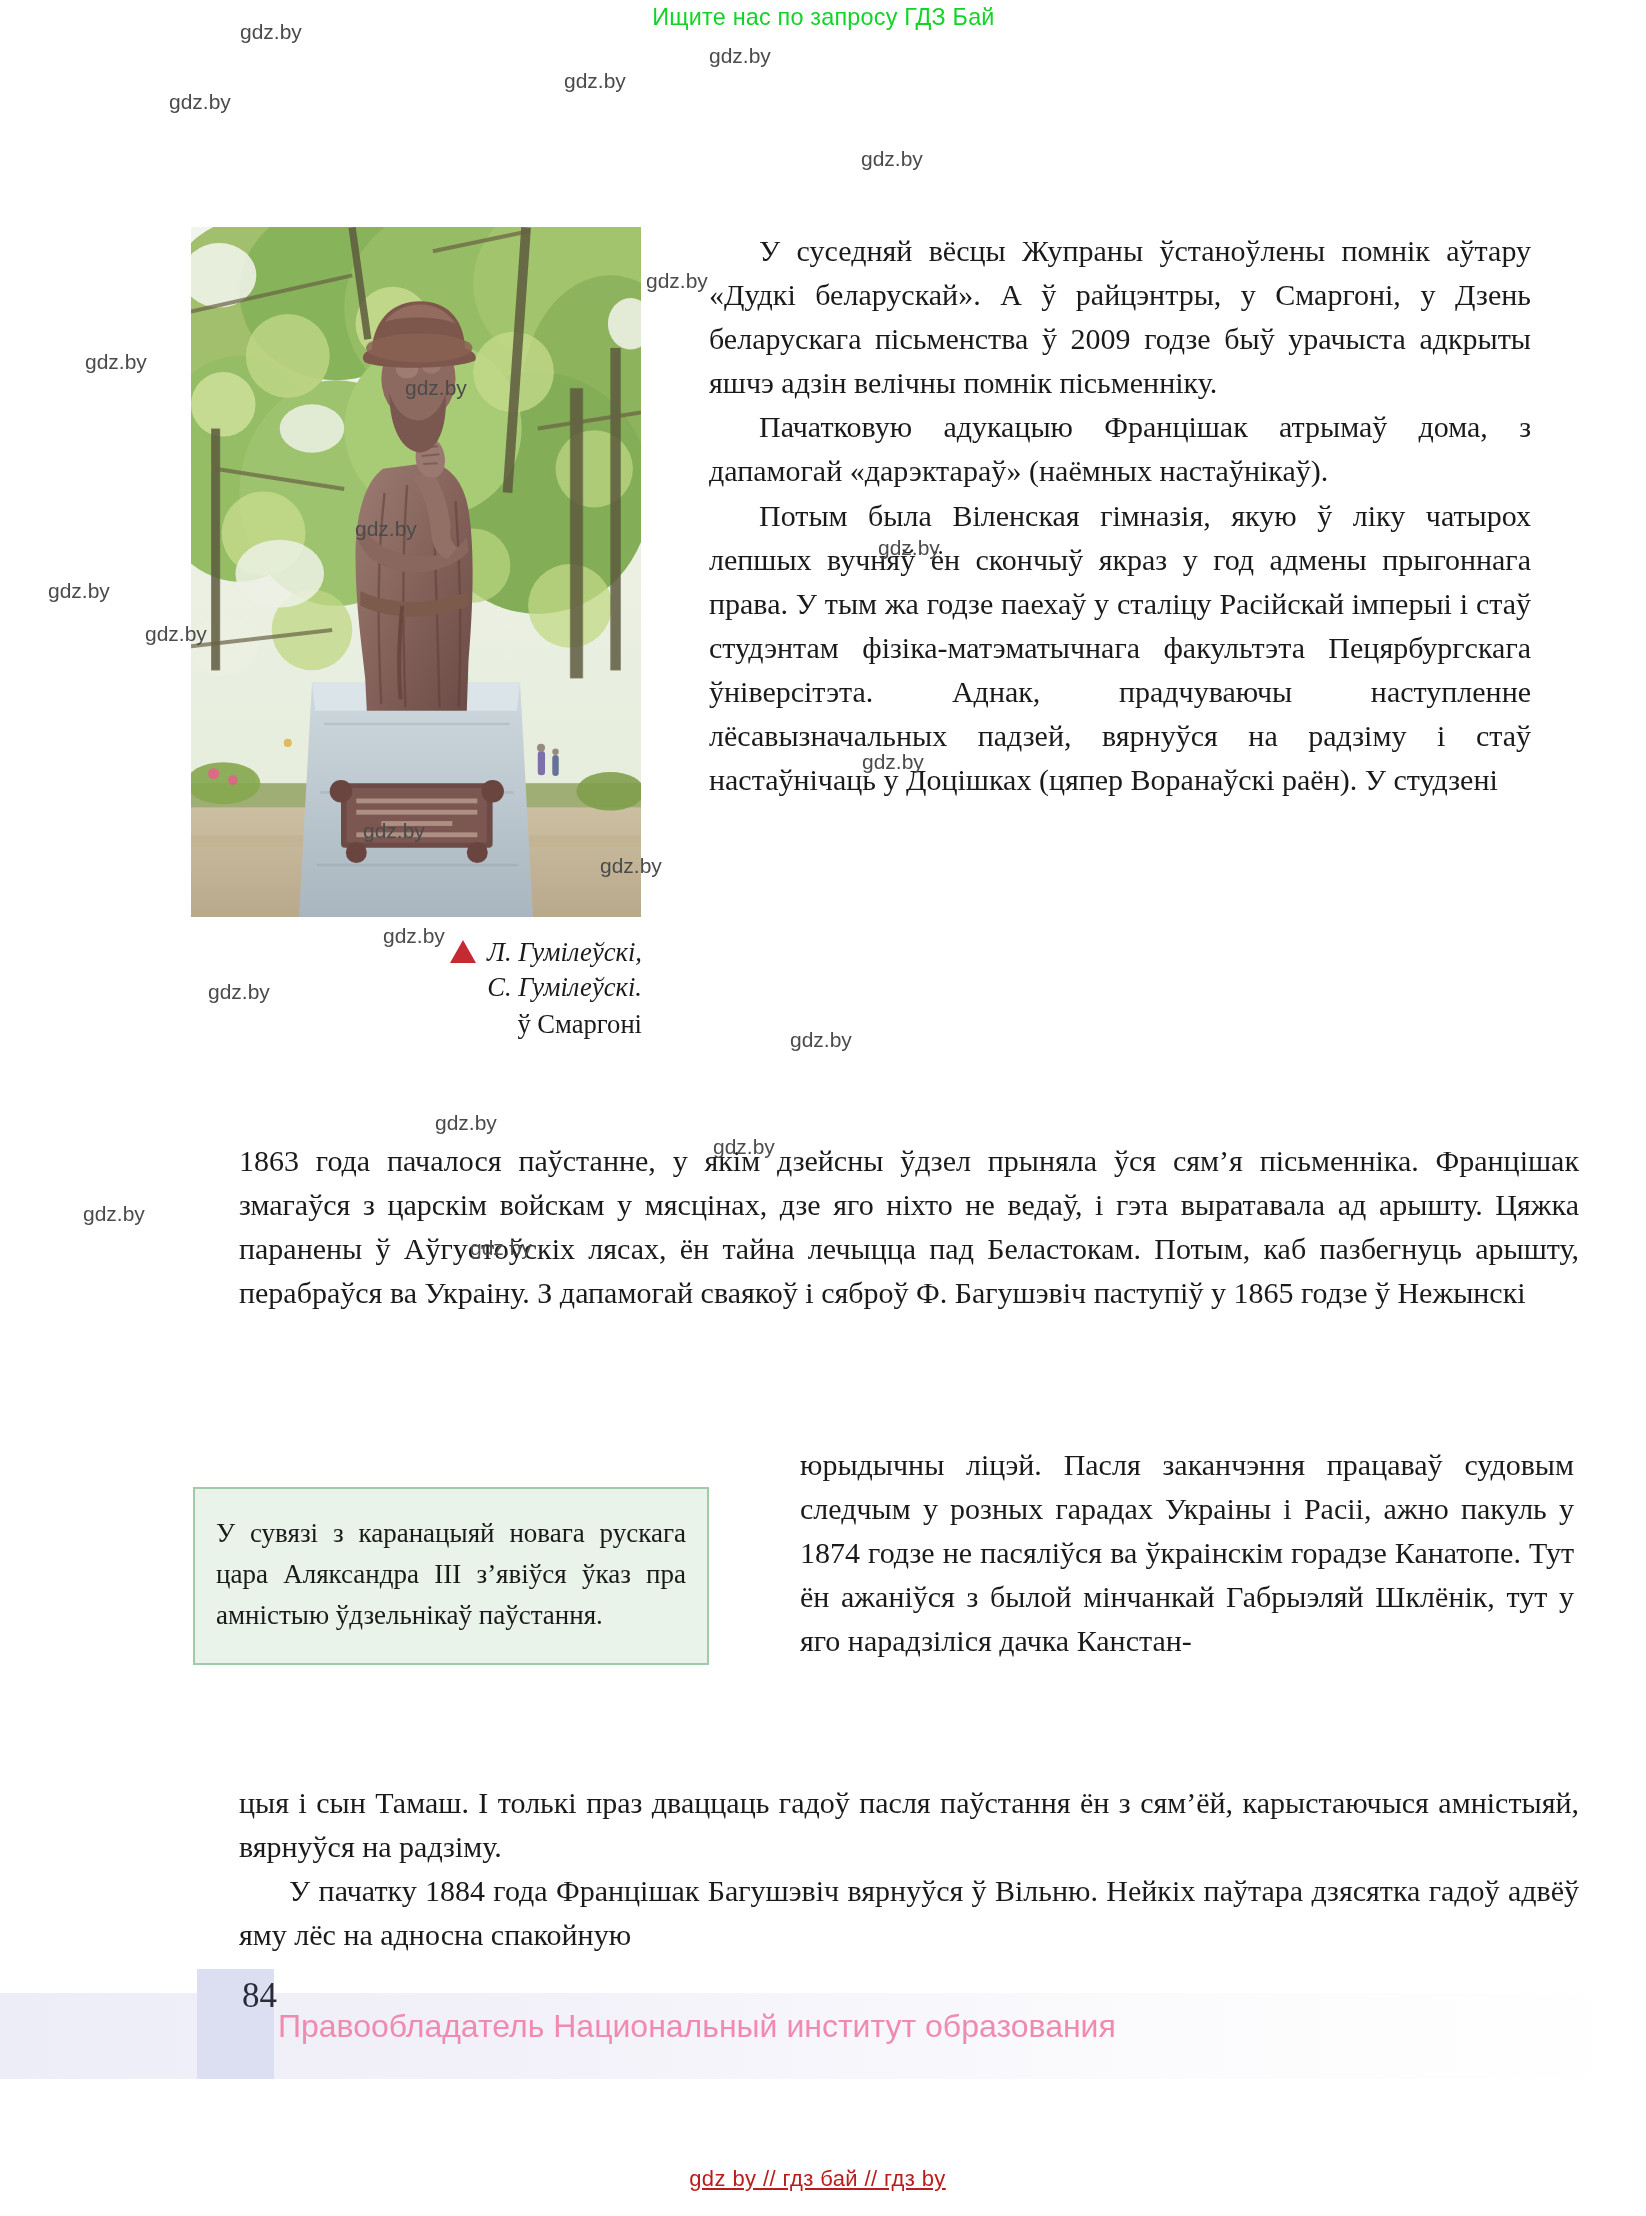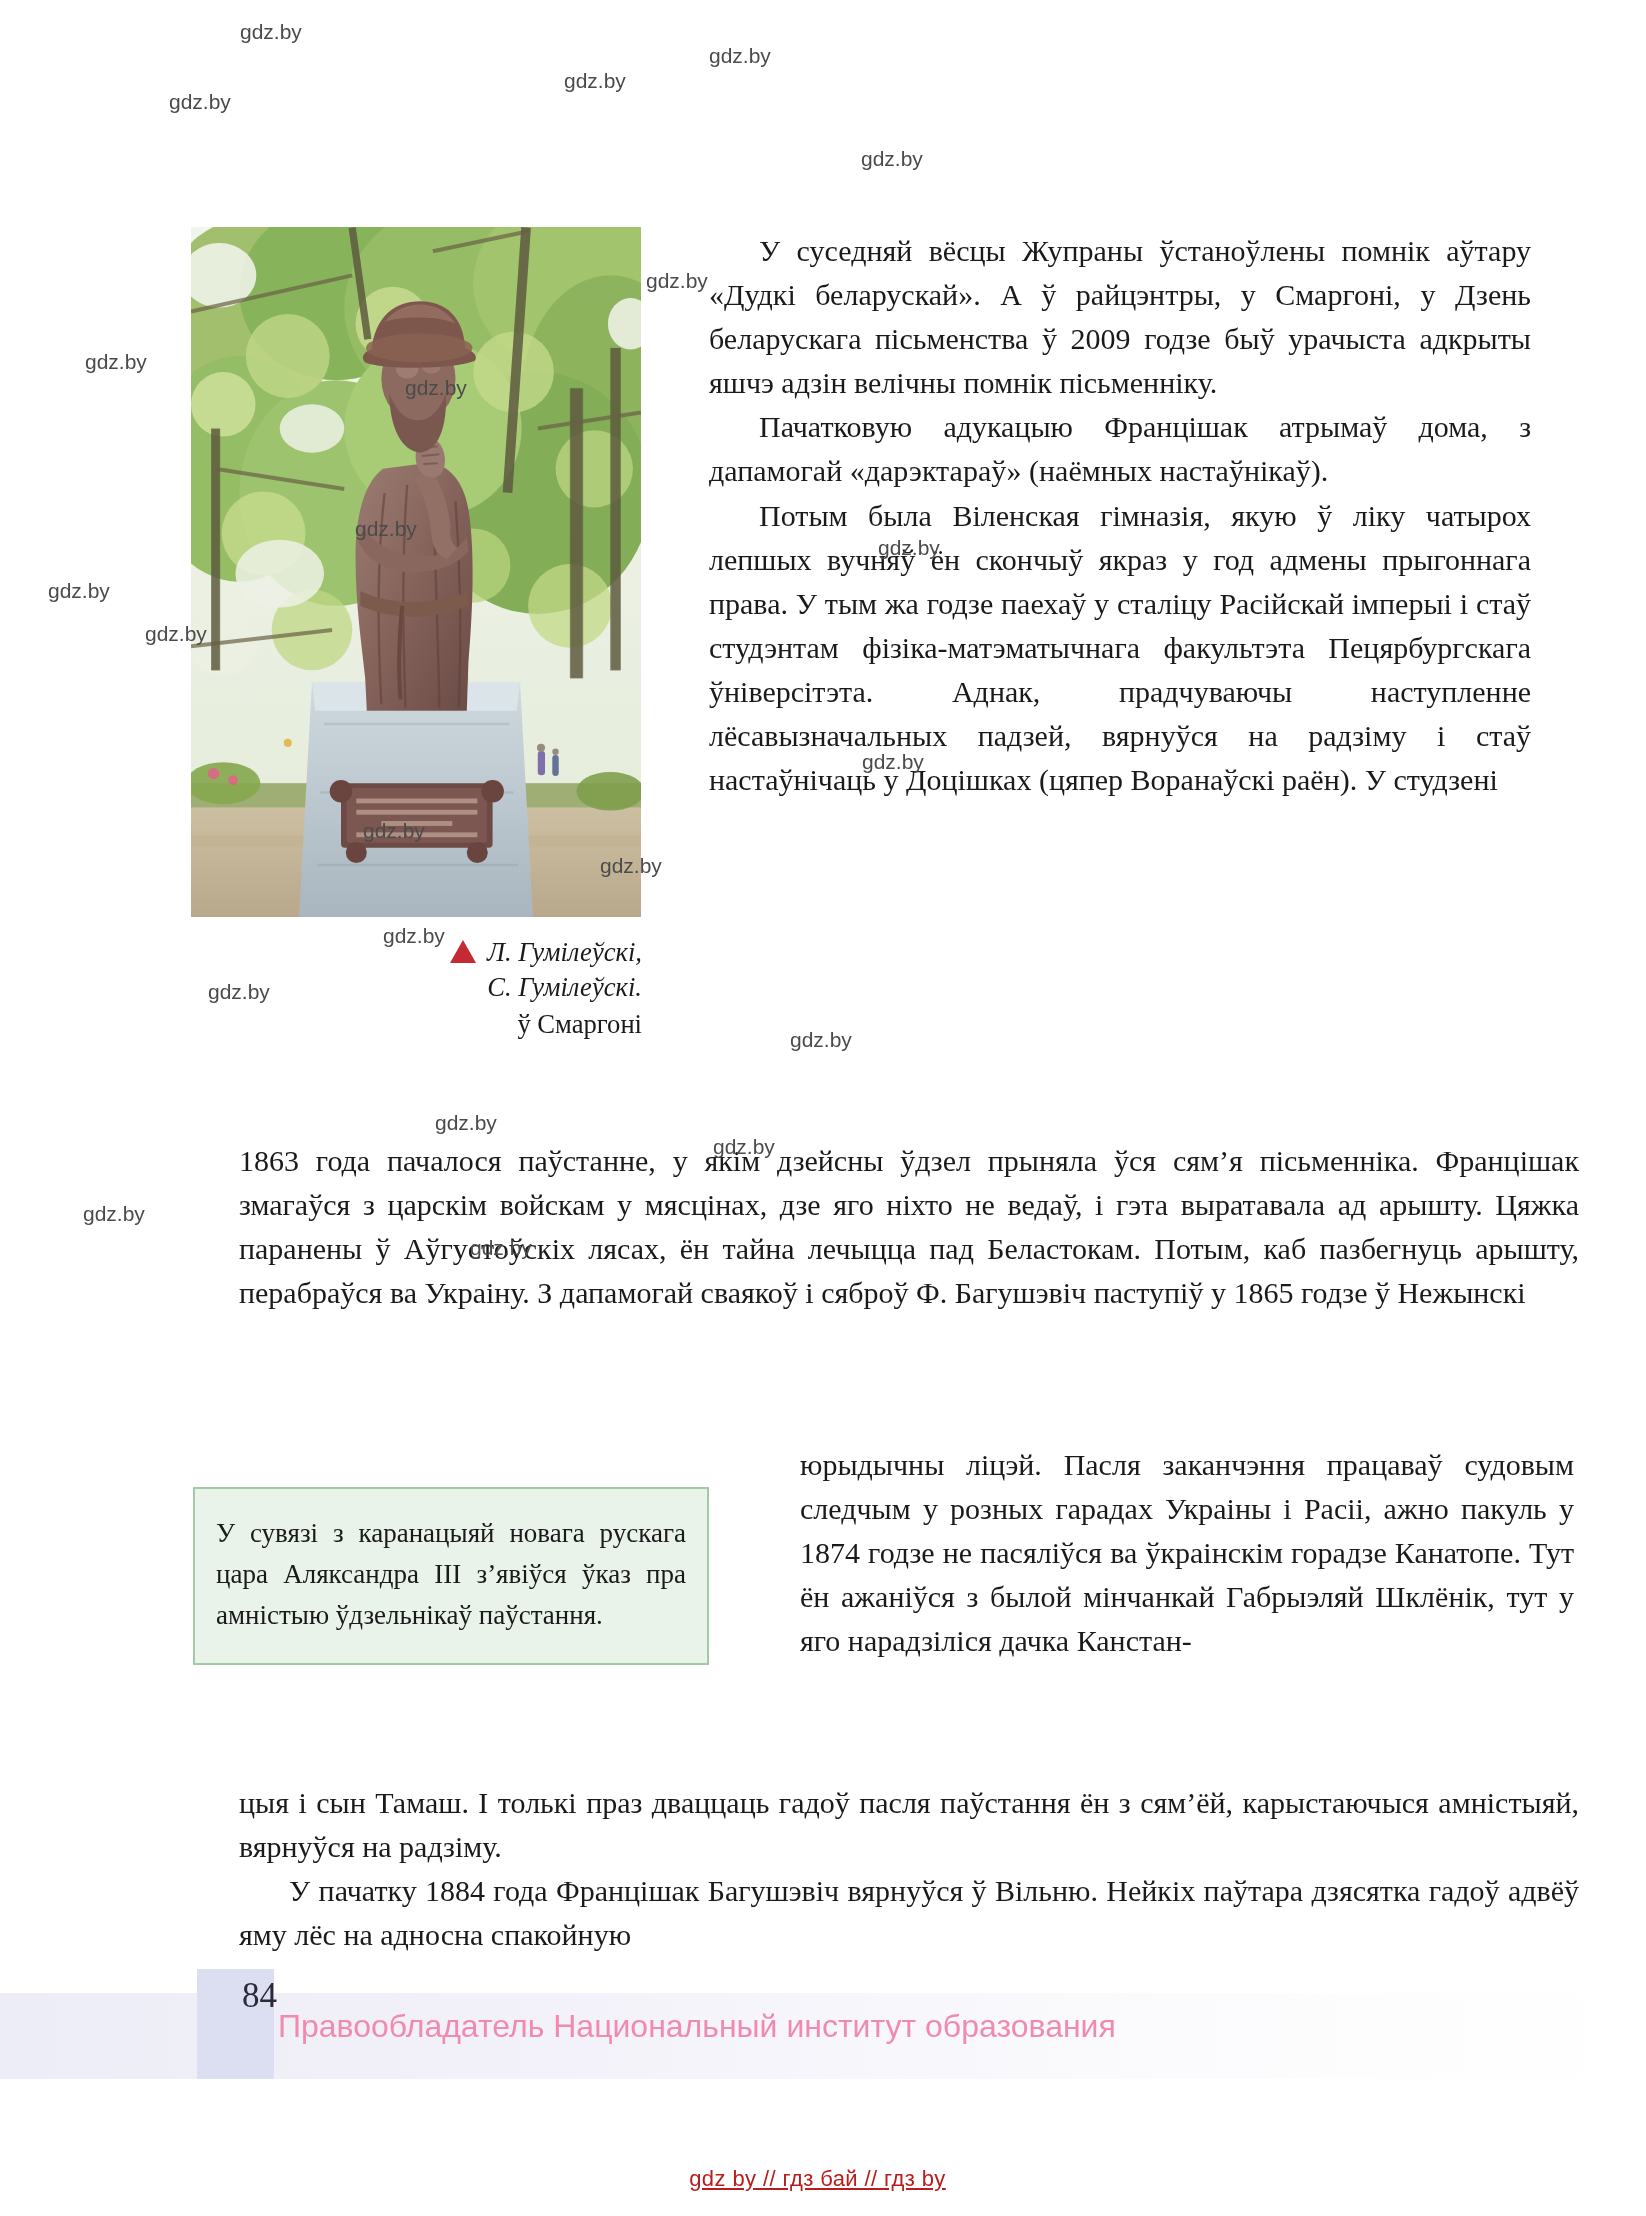--- a/index.html
+++ b/index.html
@@ -202,20 +202,23 @@
     color: #4b4b4b;
     white-space: nowrap;
     pointer-events: none;
   }
 </style>
 </head>
 <body>
 
 <div class="sheet">
 
+  <div class="top-banner">
+    <span class="txt">Ищите нас по запросу ГДЗ Бай</span>
+  </div>
 
   <div class="figure">
     <div class="photo">
       <svg viewBox="0 0 558 856" preserveAspectRatio="none">
         <defs>
           <linearGradient id="sky" x1="0" y1="0" x2="0" y2="1">
             <stop offset="0%" stop-color="#f2f4ee"></stop>
             <stop offset="100%" stop-color="#e4ecd8"></stop>
           </linearGradient>
           <linearGradient id="bronze" x1="0" y1="0" x2="1" y2="1">

